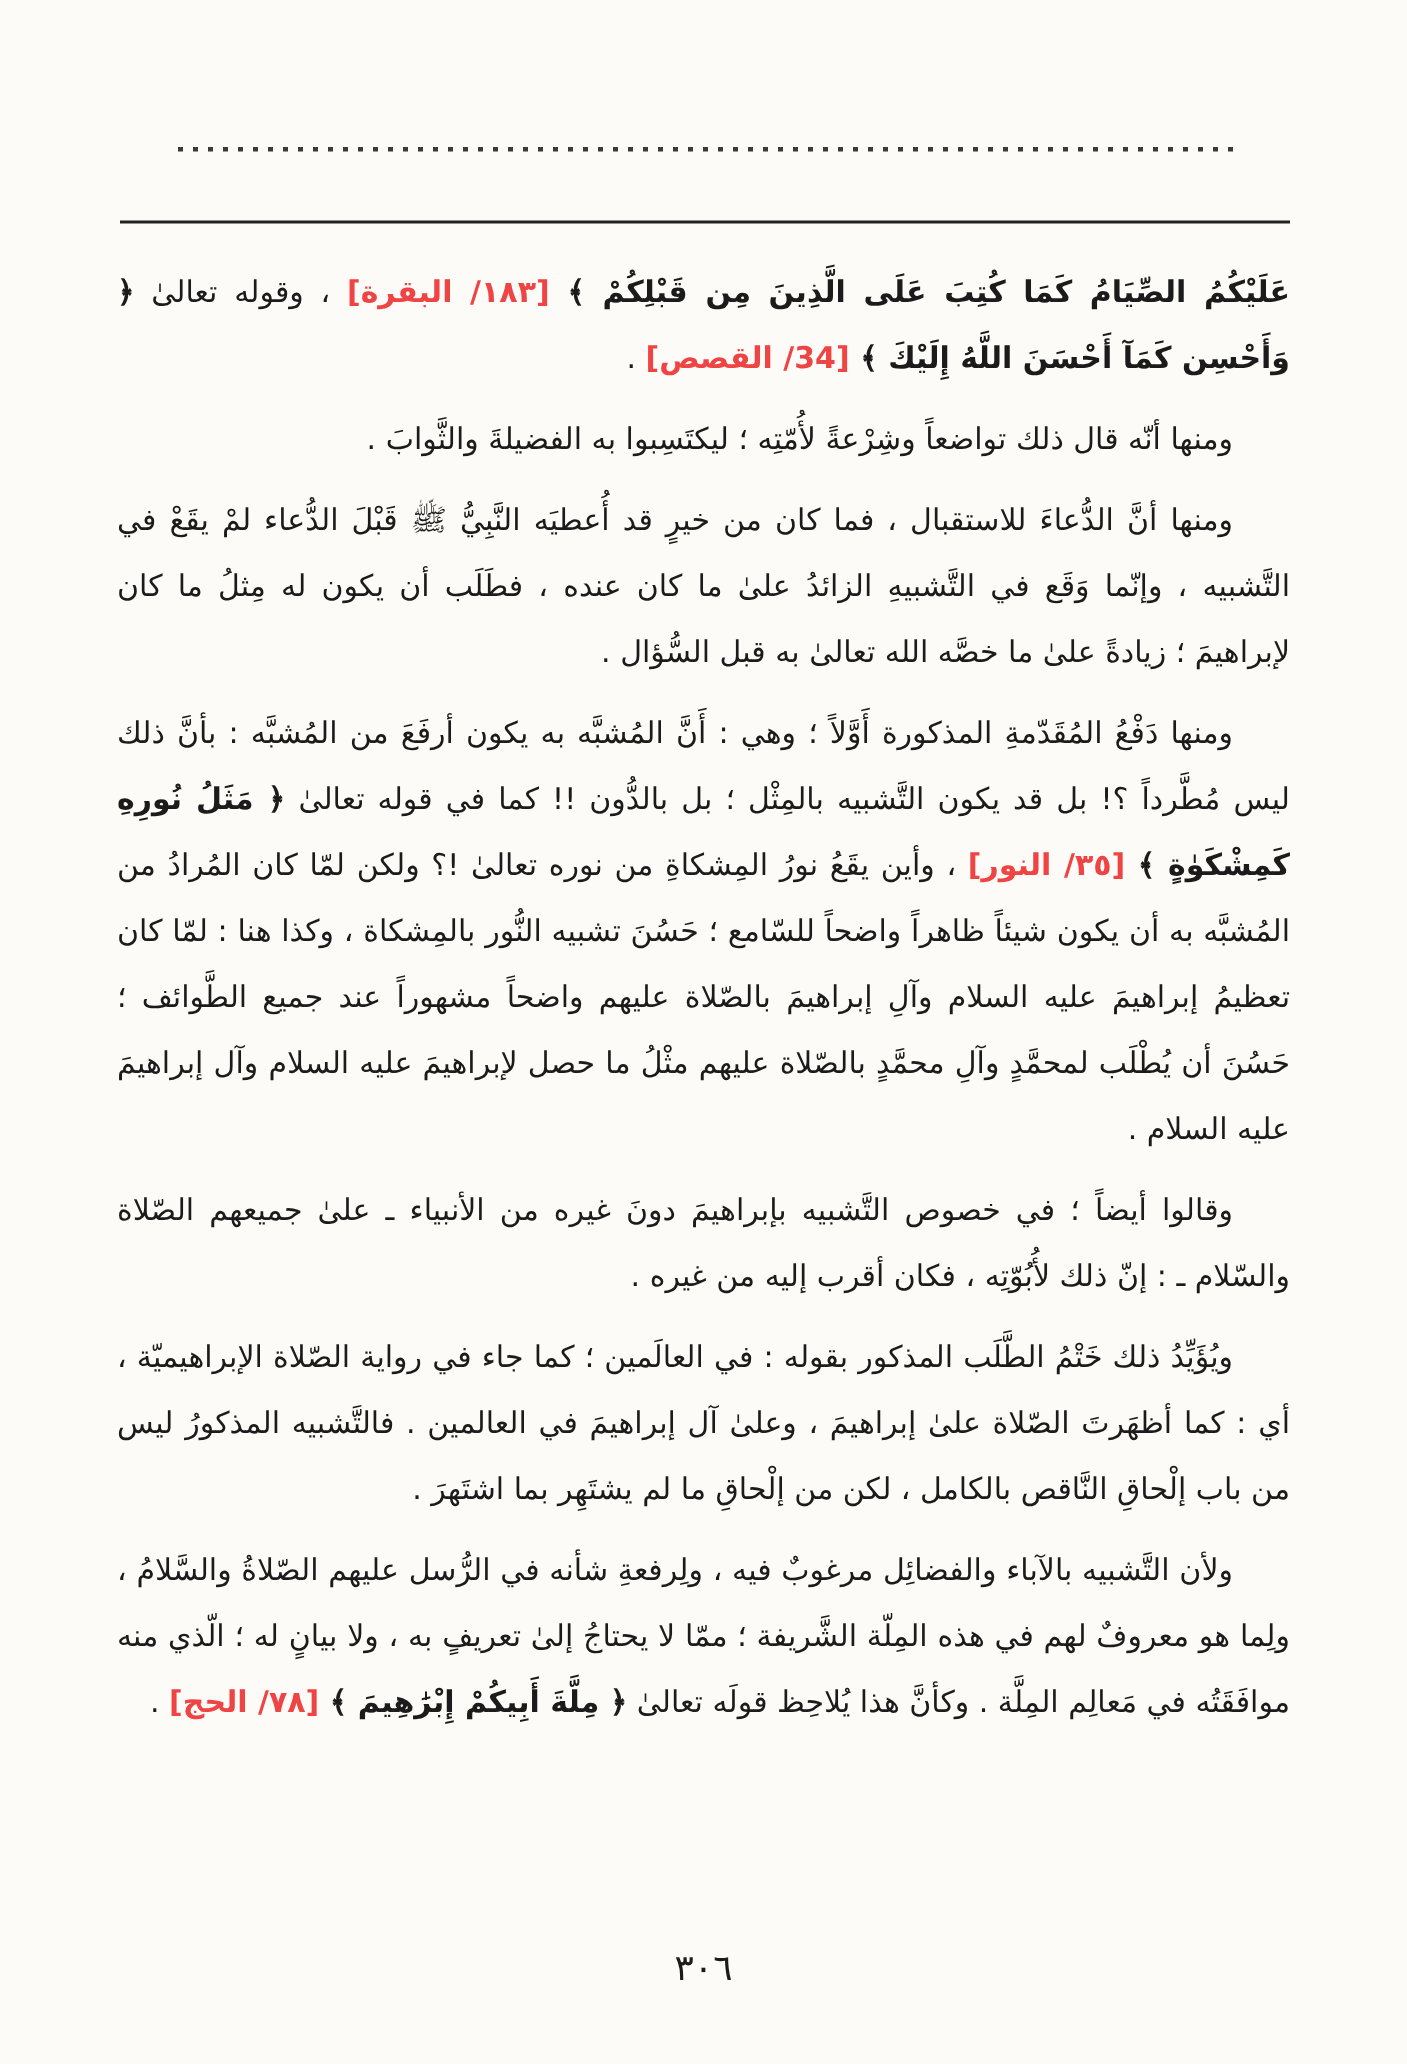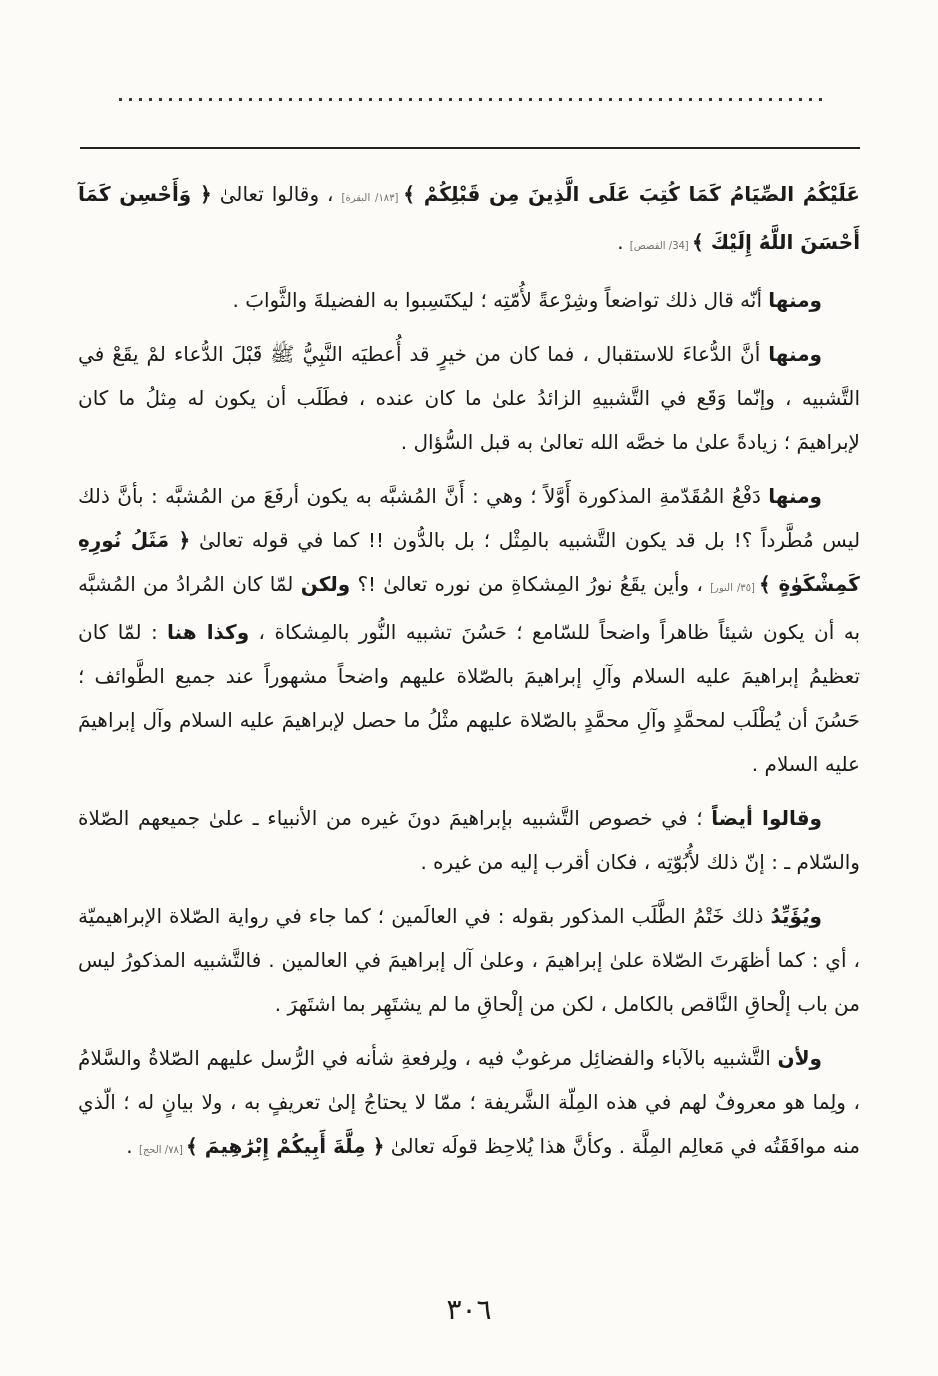--- a/index.html
+++ b/index.html
@@ -44,48 +44,48 @@
     line-height: 44px;
   }
   .para {
     margin: 0 0 10px 0;
     text-indent: 38px;
   }
   .para.no-indent {
     text-indent: 0;
   }
   .seg { font-weight: 400; }
-  .seg.lead { font-weight: 700; }
+  .seg.lead { font-weight: 400; }
   .seg.quran { font-weight: 700; }
   .seg.ref {
-    font-size: 10px;
-    font-weight: 400;
-    color: #737373;
+    font-size: 20px;
+    font-weight: 700;
+    color: #ef4444;
   }
   .page-number {
     position: absolute;
     bottom: 50px;
     left: 0;
     right: 0;
     text-align: center;
-    font-size: 28px;
+    font-size: 24px;
     letter-spacing: 2px;
     color: #1b1b1b;
   }
 </style>
 </head>
 <body>
 
 <div class="page">
 
   <div class="dotted-sep"></div>
   <div class="rule"></div>
 
   <div class="content">
-    <p class="para no-indent"><span class="seg quran">عَلَيْكُمُ الصِّيَامُ كَمَا كُتِبَ عَلَى الَّذِينَ مِن قَبْلِكُمْ ﴾</span><span class="seg ref"> [١٨٣/ البقرة]</span><span class="seg"> ، وقالوا تعالىٰ </span><span class="seg quran">﴿ وَأَحْسِن كَمَآ أَحْسَنَ اللَّهُ إِلَيْكَ ﴾</span><span class="seg ref"> [34/ القصص]</span><span class="seg"> .</span></p>
+    <p class="para no-indent"><span class="seg quran">عَلَيْكُمُ الصِّيَامُ كَمَا كُتِبَ عَلَى الَّذِينَ مِن قَبْلِكُمْ ﴾</span><span class="seg ref"> [١٨٣/ البقرة]</span><span class="seg"> ، وقوله تعالىٰ </span><span class="seg quran">﴿ وَأَحْسِن كَمَآ أَحْسَنَ اللَّهُ إِلَيْكَ ﴾</span><span class="seg ref"> [34/ القصص]</span><span class="seg"> .</span></p>
     <p class="para"><span class="seg lead">ومنها</span><span class="seg"> أنّه قال ذلك تواضعاً وشِرْعةً لأُمّتِه ؛ ليكتَسِبوا به الفضيلةَ والثَّوابَ .</span></p>
     <p class="para"><span class="seg lead">ومنها</span><span class="seg"> أنَّ الدُّعاءَ للاستقبال ، فما كان من خيرٍ قد أُعطيَه النَّبِيُّ ﷺ قَبْلَ الدُّعاء لمْ يقَعْ في التَّشبيه ، وإنّما وَقَع في التَّشبيهِ الزائدُ علىٰ ما كان عنده ، فطَلَب أن يكون له مِثلُ ما كان لإبراهيمَ ؛ زيادةً علىٰ ما خصَّه الله تعالىٰ به قبل السُّؤال .</span></p>
     <p class="para"><span class="seg lead">ومنها</span><span class="seg"> دَفْعُ المُقَدّمةِ المذكورة أَوَّلاً ؛ وهي : أَنَّ المُشبَّه به يكون أرفَعَ من المُشبَّه : بأنَّ ذلك ليس مُطَّرداً ؟! بل قد يكون التَّشبيه بالمِثْل ؛ بل بالدُّون !! كما في قوله تعالىٰ </span><span class="seg quran">﴿ مَثَلُ نُورِهِ كَمِشْكَوٰةٍ ﴾</span><span class="seg ref"> [٣٥/ النور]</span><span class="seg"> ، وأين يقَعُ نورُ المِشكاةِ من نوره تعالىٰ !؟ </span><span class="seg lead">ولكن</span><span class="seg"> لمّا كان المُرادُ من المُشبَّه به أن يكون شيئاً ظاهراً واضحاً للسّامع ؛ حَسُنَ تشبيه النُّور بالمِشكاة ، </span><span class="seg lead">وكذا هنا</span><span class="seg"> : لمّا كان تعظيمُ إبراهيمَ عليه السلام وآلِ إبراهيمَ بالصّلاة عليهم واضحاً مشهوراً عند جميع الطَّوائف ؛ حَسُنَ أن يُطْلَب لمحمَّدٍ وآلِ محمَّدٍ بالصّلاة عليهم مثْلُ ما حصل لإبراهيمَ عليه السلام وآل إبراهيمَ عليه السلام .</span></p>
     <p class="para"><span class="seg lead">وقالوا أيضاً</span><span class="seg"> ؛ في خصوص التَّشبيه بإبراهيمَ دونَ غيره من الأنبياء ـ علىٰ جميعهم الصّلاة والسّلام ـ : إنّ ذلك لأُبُوّتِه ، فكان أقرب إليه من غيره .</span></p>
     <p class="para"><span class="seg lead">ويُؤَيِّدُ</span><span class="seg"> ذلك خَتْمُ الطَّلَب المذكور بقوله : في العالَمين ؛ كما جاء في رواية الصّلاة الإبراهيميّة ، أي : كما أظهَرتَ الصّلاة علىٰ إبراهيمَ ، وعلىٰ آل إبراهيمَ في العالمين . فالتَّشبيه المذكورُ ليس من باب إلْحاقِ النَّاقص بالكامل ، لكن من إلْحاقِ ما لم يشتَهِر بما اشتَهرَ .</span></p>
     <p class="para"><span class="seg lead">ولأن</span><span class="seg"> التَّشبيه بالآباء والفضائِل مرغوبٌ فيه ، ولِرفعةِ شأنه في الرُّسل عليهم الصّلاةُ والسَّلامُ ، ولِما هو معروفٌ لهم في هذه المِلّة الشَّريفة ؛ ممّا لا يحتاجُ إلىٰ تعريفٍ به ، ولا بيانٍ له ؛ الّذي منه موافَقَتُه في مَعالِم المِلَّة . وكأنَّ هذا يُلاحِظ قولَه تعالىٰ </span><span class="seg quran">﴿ مِلَّةَ أَبِيكُمْ إِبْرَٰهِيمَ ﴾</span><span class="seg ref"> [٧٨/ الحج]</span><span class="seg"> .</span></p>
   </div>
 
   <div class="page-number">٣٠٦</div>
 

